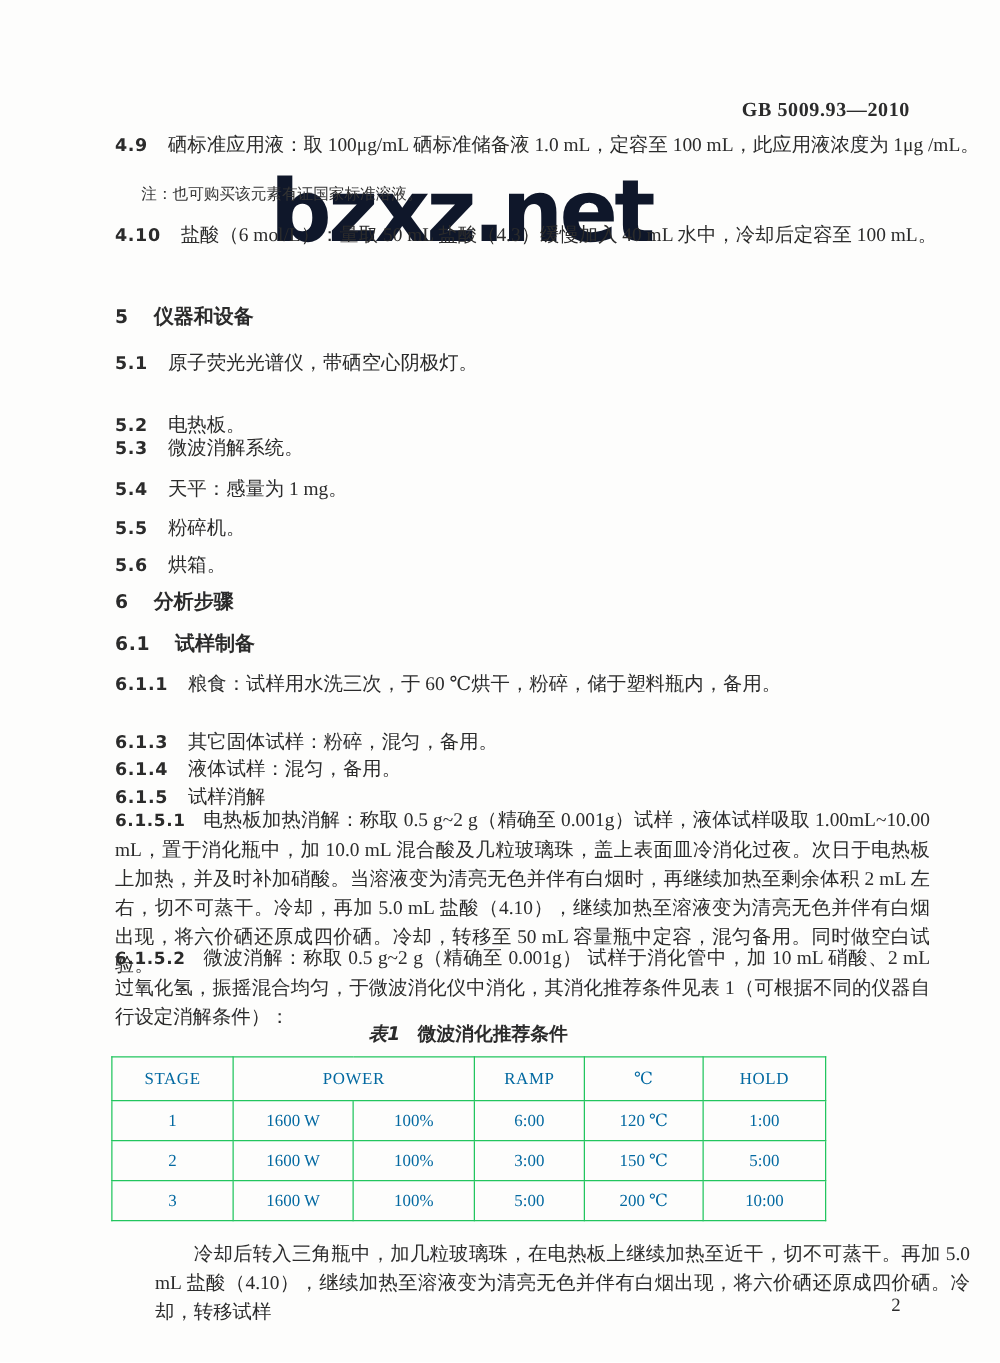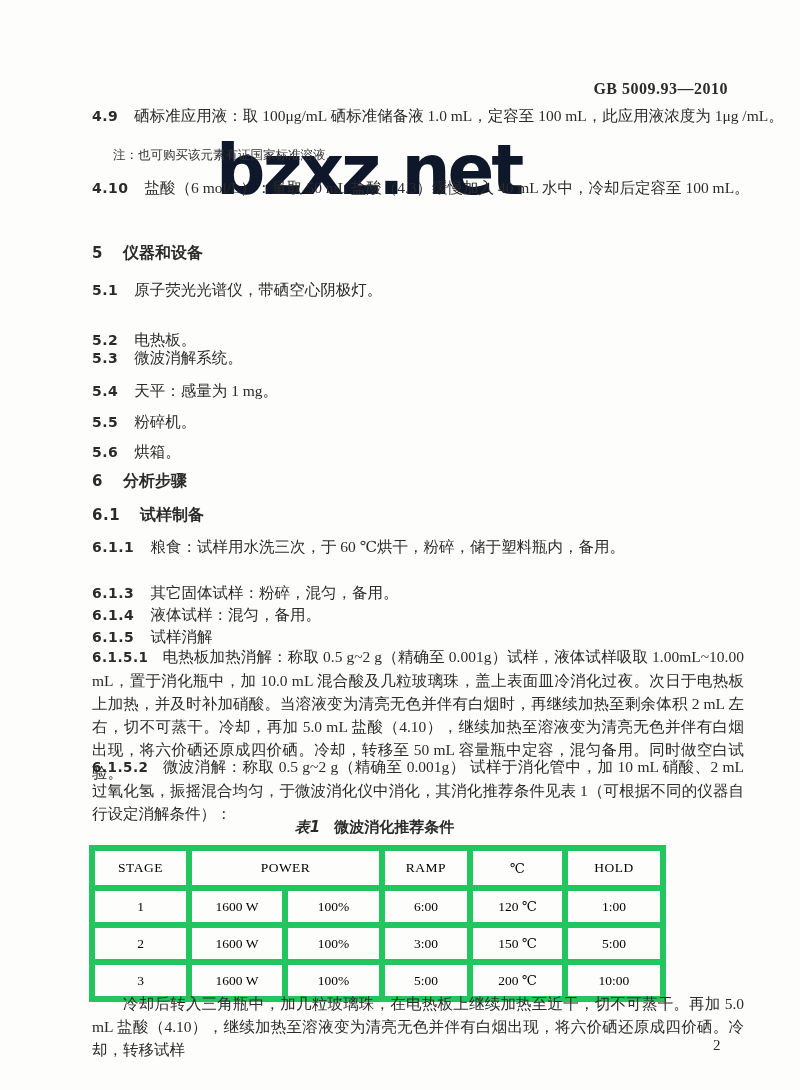--- a/index.html
+++ b/index.html
@@ -27,36 +27,36 @@
   }
   .heading { font-family:"DejaVu Sans","Liberation Sans",sans-serif; font-weight:700; font-size:16px; }
   .heading .num { font-weight:700; font-size:15px; margin-right:20px; }
   .note-line { left:113px; font-size:12.5px; color:#333; }
   .para {
     position:absolute; left:92px; width:652px; z-index:1;
     font-size:15.5px; line-height:23px; text-align:justify;
     text-justify:inter-ideograph;
   }
   .para .num { margin-right:14px; font-size:13.5px; }
-  .closing { text-indent:2em; }
+  .closing { text-indent:2em;margin-left:32px; }
   .caption {
     position:absolute; left:89px; width:571px; top:818px; z-index:1;
     text-align:center; font-family:"DejaVu Sans","Liberation Sans",sans-serif;
     font-weight:700; font-size:15px;
   }
   .caption .cap-label { margin-right:14px;font-style:italic; }
   table.cond {
     position:absolute; left:89px; top:845px; z-index:1;
     width:571px; border-collapse:collapse; table-layout:fixed;
     background:transparent;
   }
   table.cond th, table.cond td {
-    border:6px solid #22c55e; text-align:center; vertical-align:middle;
+    border:1px solid #22c55e; text-align:center; vertical-align:middle;
     font-weight:400; font-size:13.5px; padding:0;
-    font-family:"Liberation Serif","DejaVu Serif",serif; color:#000000;
+    font-family:"Liberation Serif","DejaVu Serif",serif; color:#0369a1;
   }
   table.cond thead th { height:34px; letter-spacing:0.5px; }
   table.cond tbody td { height:31px; }
   .page-num { position:absolute; top:1037px; left:713px; z-index:1; font-size:15px; }
 </style>
 </head>
 <body>
 
 <div class="page">
 

